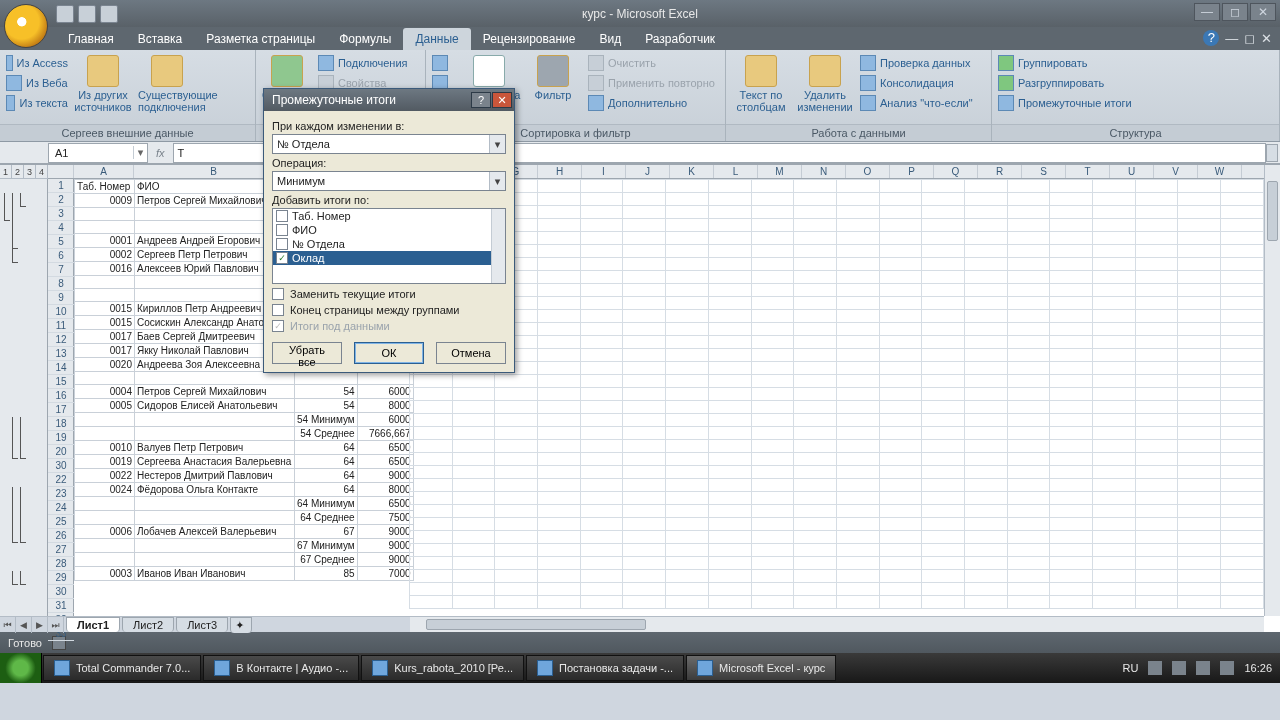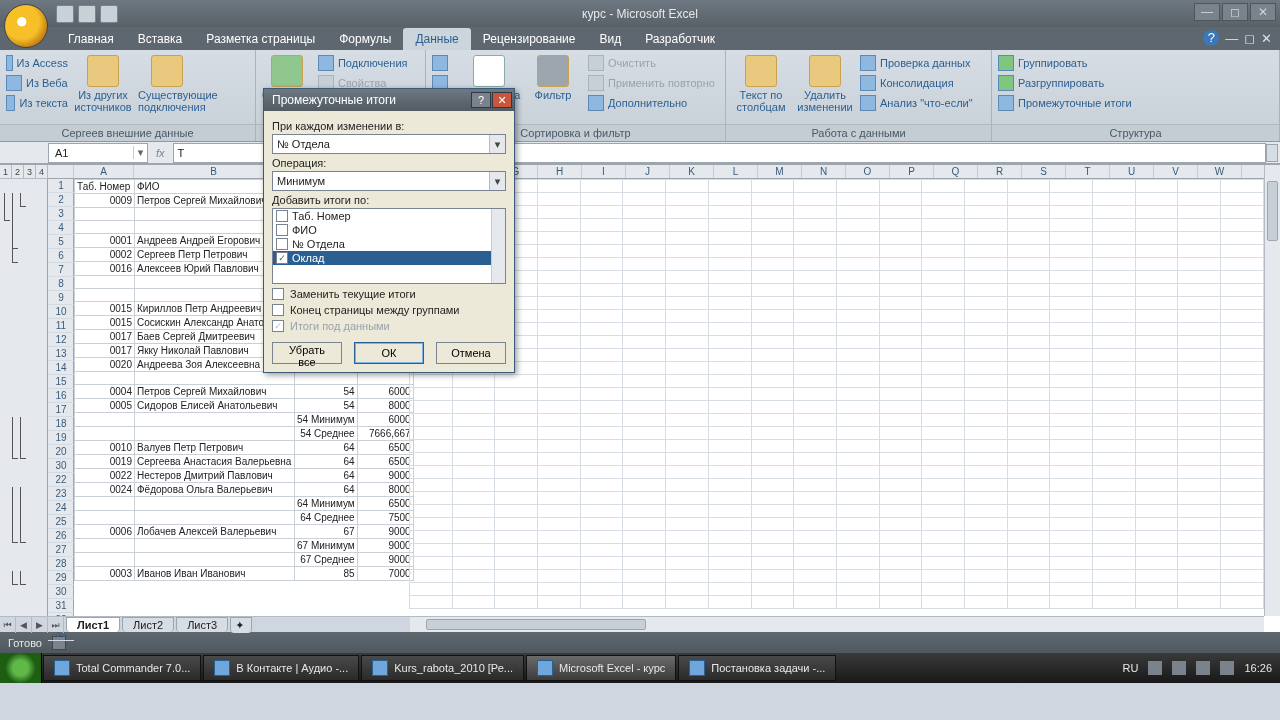--- a/index.html
+++ b/index.html
@@ -479,21 +479,21 @@
     <td style="width:56px" class="num">6500</td>
   </tr>
           <tr>
     <td style="width:60px" class="num">0022</td>
     <td style="width:160px">Нестеров Дмитрий Павлович</td>
     <td style="width:56px" class="num">64</td>
     <td style="width:56px" class="num">9000</td>
   </tr>
           <tr>
     <td style="width:60px" class="num">0024</td>
-    <td style="width:160px">Фёдорова Ольга Валерьевич</td>
+    <td style="width:160px">Фёдорова Ольга Контакте</td>
     <td style="width:56px" class="num">64</td>
     <td style="width:56px" class="num">8000</td>
   </tr>
           <tr>
     <td style="width:60px" class=""></td>
     <td style="width:160px"></td>
     <td style="width:56px" class="num">64 Минимум</td>
     <td style="width:56px" class="num">6500</td>
   </tr>
           <tr>
@@ -1357,27 +1357,27 @@
         <span>Total Commander 7.0...</span>
       </div>
       <div class="task-item">
         <div class="ic"></div>
         <span>В Контакте | Аудио -...</span>
       </div>
       <div class="task-item">
         <div class="ic"></div>
         <span>Kurs_rabota_2010 [Ре...</span>
       </div>
+      <div class="task-item">
+        <div class="ic"></div>
+        <span>Постановка задачи -...</span>
+      </div>
       <div class="task-item active">
         <div class="ic"></div>
         <span>Microsoft Excel - курс</span>
-      </div>
-      <div class="task-item">
-        <div class="ic"></div>
-        <span>Постановка задачи -...</span>
       </div>
     </div>
   <div class="tray">
     <span>RU</span>
     <div class="ic"></div>
     <div class="ic"></div>
     <div class="ic"></div>
     <div class="ic"></div>
     <span>16:26</span>
   </div>

